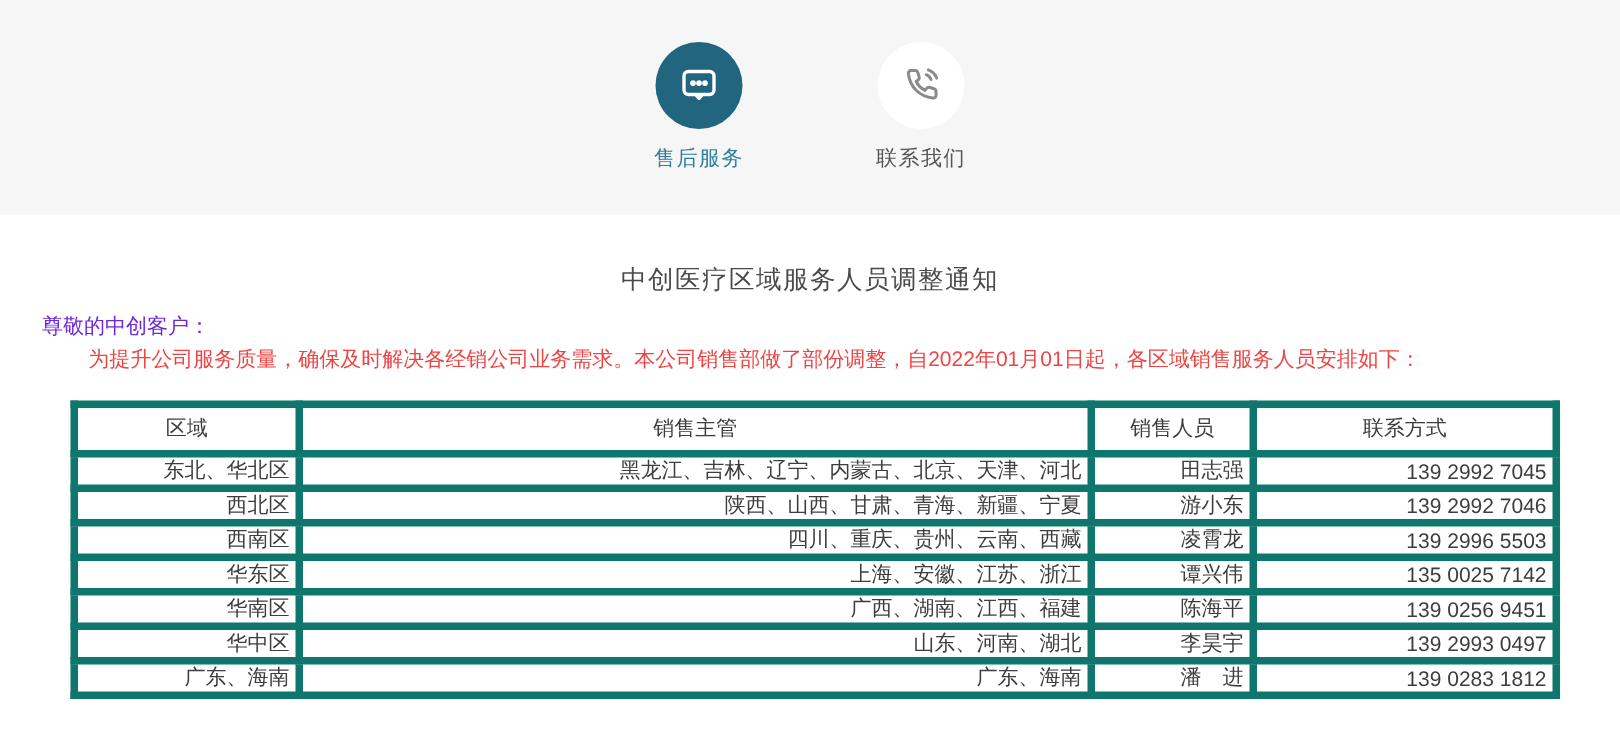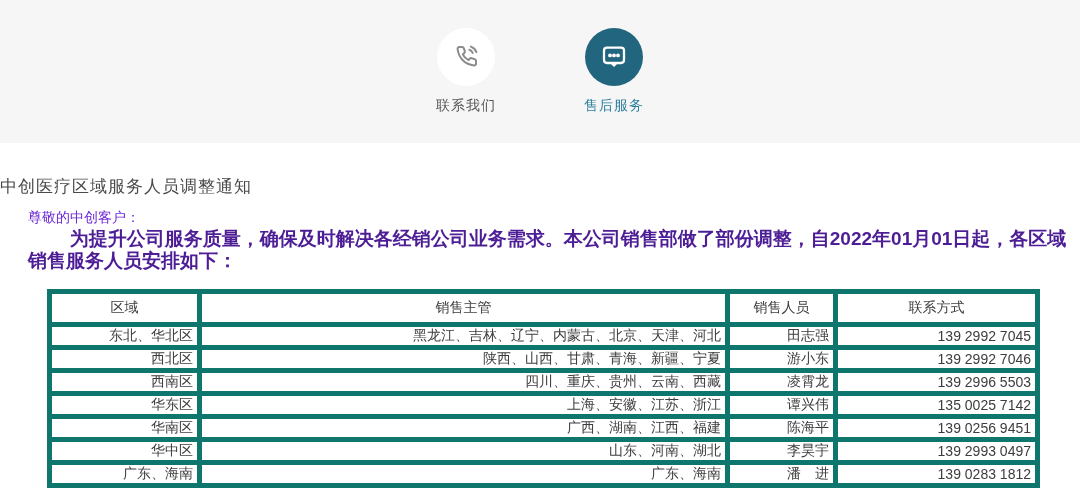--- a/index.html
+++ b/index.html
@@ -21,25 +21,26 @@
     width: 58px; height: 58px; border-radius: 50%;
     display: flex; align-items: center; justify-content: center;
   }
   .tab-circle.plain { background: #ffffff; }
   .tab-circle.accent { background: #21657e; }
   .tab-label { margin-top: 11px; font-size: 14px; color: #555555; letter-spacing: 1px; }
   .tab-label.active { color: #2e7e9e; }
   
   .notice-title {
     margin-top: 32px;
+    text-align: center;
     font-size: 17px; font-weight: 400; color: #4a4a4a;
     letter-spacing: 1px;
   }
   .salutation { margin: 8px 0 0 28px; font-size: 14px; color: #6d28d9; line-height: 22px; }
-  .notice-body { margin: 0 0 0 28px; font-size: 19px; color: #4c1d95; line-height: 22px; text-indent: 2.2em; font-weight: bold; }
+  .notice-body { margin: 0 0 0 28px; font-size: 14px; color: #ef4444; line-height: 22px; text-indent: 2.2em; }
   
   table.service-table {
     margin: 17px 0 0 47px;
     width: 988px;
     border-collapse: collapse;
     table-layout: fixed;
     font-size: 14px; color: #3d3d3d;
     border: 1px solid #414141;
     border-bottom-width: 2px;
   }
@@ -53,41 +54,41 @@
   }
   .service-table th { height: 33px; }
   .service-table td { height: 23px; text-align: right; }
 </style>
 </head>
 <body>
 
 <div class="tab-band">
 
   <div class="tab">
-    <div class="tab-circle plain">
-      <svg width="32" height="32" viewBox="0 0 24 24" fill="none" stroke="#8b8b8b" stroke-width="1.5" stroke-linecap="round" stroke-linejoin="round">
-        <path d="M7 4.5 C6.2 4.5 5.6 5.2 5.7 6 C6.4 12.7 11.3 17.6 18 18.3 C18.8 18.4 19.5 17.8 19.5 17 L19.5 14.9 C19.5 14.3 19.1 13.8 18.5 13.6 L16.2 12.9 C15.7 12.75 15.2 12.9 14.9 13.3 L14 14.4 C11.9 13.4 10.6 12.1 9.6 10 L10.7 9.1 C11.1 8.8 11.25 8.3 11.1 7.8 L10.4 5.5 C10.2 4.9 9.7 4.5 9.1 4.5 Z"></path>
-        <path d="M14.6 6.6 C15.7 7.0 16.6 7.9 17.0 9.0"></path>
-        <path d="M15.7 4.2 C17.6 4.9 19.1 6.4 19.8 8.3"></path>
-      </svg>
-    </div>
-    <div class="tab-label">联系我们</div>
-  </div>
-
-  <div class="tab">
     <div class="tab-circle accent">
       <svg width="32" height="32" viewBox="0 0 24 24" fill="none" stroke="#ffffff" stroke-width="1.7" stroke-linecap="round" stroke-linejoin="round">
         <rect x="4.5" y="5" width="15" height="11.5" rx="2.2"></rect>
         <circle cx="9" cy="10.8" r="0.6" fill="#ffffff"></circle>
         <circle cx="12" cy="10.8" r="0.6" fill="#ffffff"></circle>
         <circle cx="15" cy="10.8" r="0.6" fill="#ffffff"></circle>
         <path d="M10.4 16.6 L12 18.4 L13.6 16.6"></path>
       </svg>
     </div>
     <div class="tab-label active">售后服务</div>
+  </div>
+
+  <div class="tab">
+    <div class="tab-circle plain">
+      <svg width="32" height="32" viewBox="0 0 24 24" fill="none" stroke="#8b8b8b" stroke-width="1.5" stroke-linecap="round" stroke-linejoin="round">
+        <path d="M7 4.5 C6.2 4.5 5.6 5.2 5.7 6 C6.4 12.7 11.3 17.6 18 18.3 C18.8 18.4 19.5 17.8 19.5 17 L19.5 14.9 C19.5 14.3 19.1 13.8 18.5 13.6 L16.2 12.9 C15.7 12.75 15.2 12.9 14.9 13.3 L14 14.4 C11.9 13.4 10.6 12.1 9.6 10 L10.7 9.1 C11.1 8.8 11.25 8.3 11.1 7.8 L10.4 5.5 C10.2 4.9 9.7 4.5 9.1 4.5 Z"></path>
+        <path d="M14.6 6.6 C15.7 7.0 16.6 7.9 17.0 9.0"></path>
+        <path d="M15.7 4.2 C17.6 4.9 19.1 6.4 19.8 8.3"></path>
+      </svg>
+    </div>
+    <div class="tab-label">联系我们</div>
   </div>
 
 </div>
 
 <h1 class="notice-title">中创医疗区域服务人员调整通知</h1>
 <p class="salutation">尊敬的中创客户：</p>
 <p class="notice-body">为提升公司服务质量，确保及时解决各经销公司业务需求。本公司销售部做了部份调整，自2022年01月01日起，各区域销售服务人员安排如下：</p>
 
 <table class="service-table">
   <colgroup>

